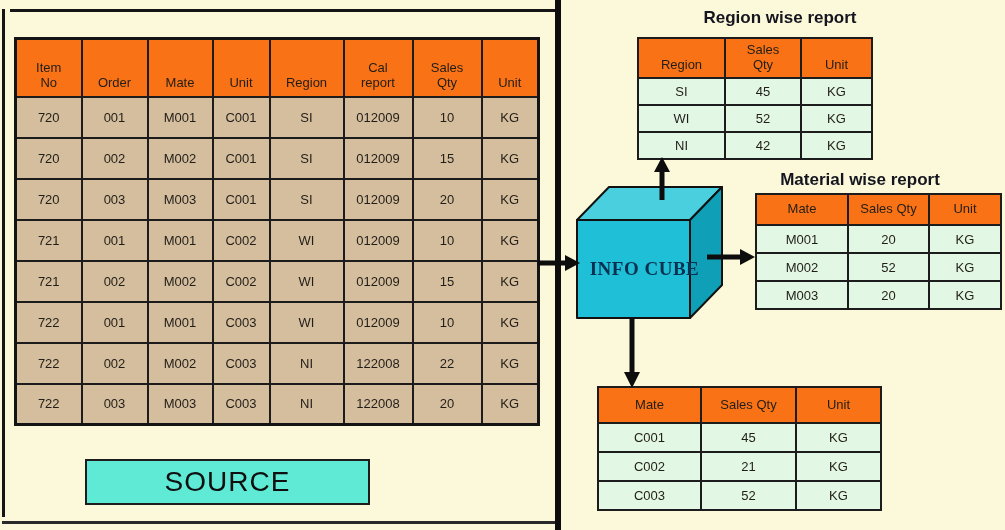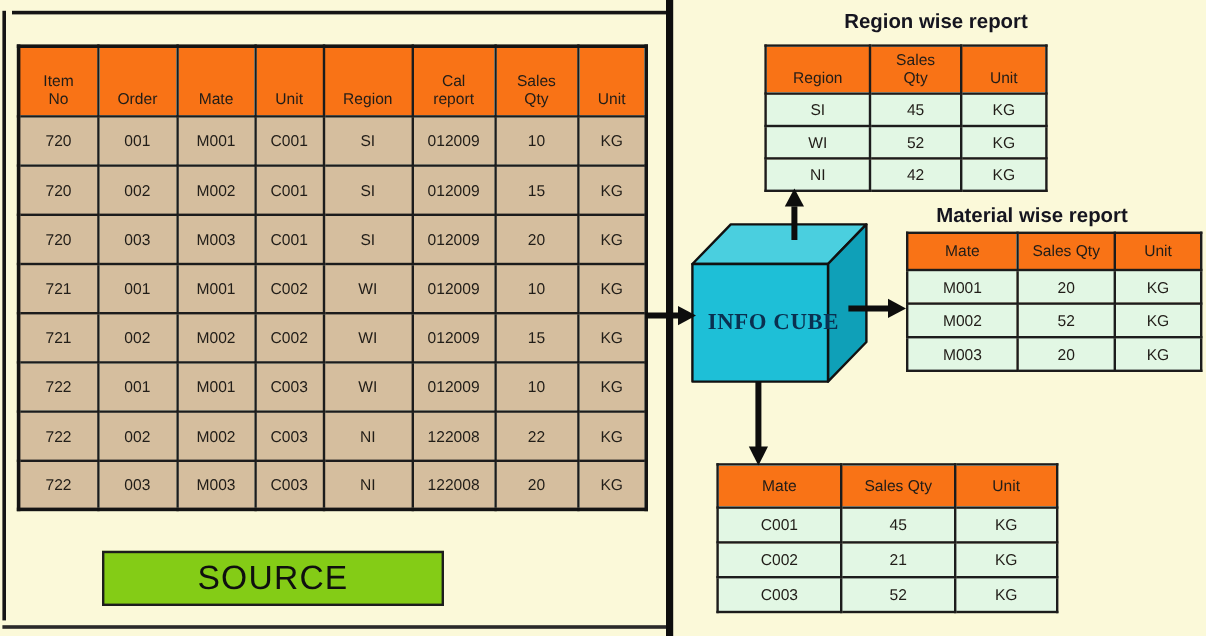--- a/index.html
+++ b/index.html
@@ -35,21 +35,21 @@
   .customer td{height:29px}
 
   
   .rpt-title{position:absolute;font-size:17px;font-weight:bold;color:#15151f;text-align:center}
   .title-region{left:650px;top:8px;width:260px}
   .title-material{left:745px;top:170px;width:230px}
   .title-customer{left:647px;top:347px;width:260px}
 
   
   .source-box{position:absolute;left:85px;top:459px;width:285px;height:46px;
-              background:#84cc16;border:2px solid #1d1d1d;display:flex;
+              background:#5eead4;border:2px solid #1d1d1d;display:flex;
               align-items:center;justify-content:center;font-size:28px;
               letter-spacing:1px;color:#0f0f0f}
 
   
   .overlay{position:absolute;left:0;top:0;width:1005px;height:530px;pointer-events:none;z-index:5}
   .cube-label{position:absolute;left:577px;top:220px;width:135px;height:98px;z-index:6;
               display:flex;align-items:center;justify-content:center;
               font-family:"Liberation Serif",serif;font-weight:bold;font-size:19px;
               color:#0A3050;letter-spacing:0.5px;white-space:nowrap}
 </style>

